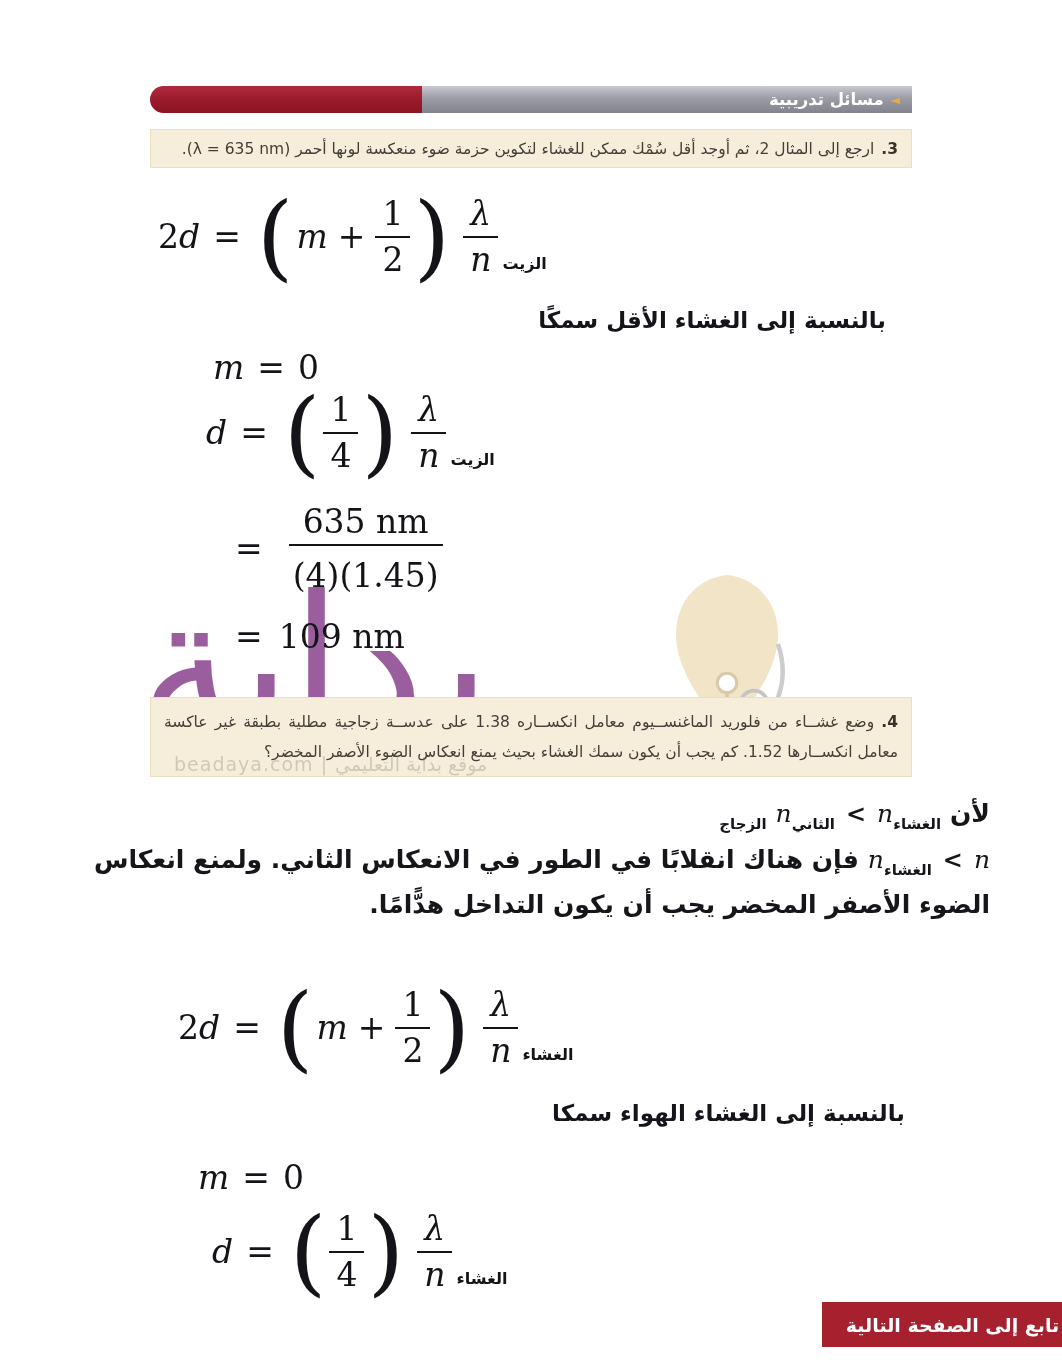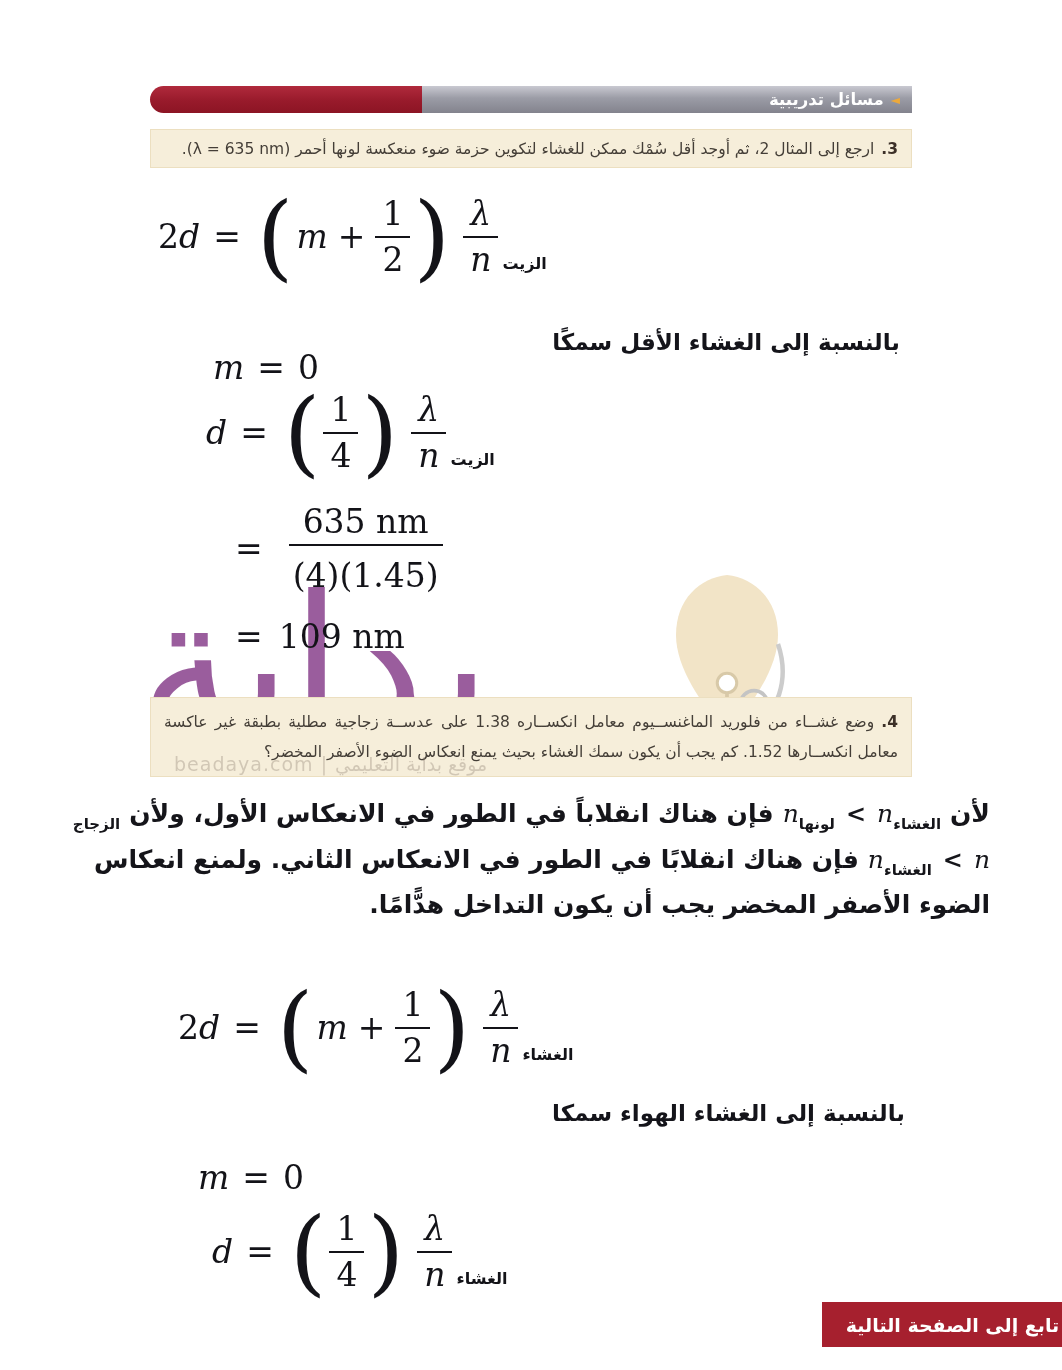--- a/index.html
+++ b/index.html
@@ -100,21 +100,21 @@
       <span class="den">2</span>
     </span>
     <span class="paren">)</span>
     <span class="frac" style="margin-left:10px;">
       <span class="num it">λ</span>
       <span class="den it">n</span>
     </span>
     <span class="eqsub">الزيت</span>
   </div>
 
-  <div class="note" style="right:162px;top:307px;margin-top:22px;">بالنسبة إلى الغشاء الأقل سمكًا</div>
+  <div class="note" style="right:176px;top:307px;">بالنسبة إلى الغشاء الأقل سمكًا</div>
 
   <div class="eq" style="left:213px;top:348px;">
     <span class="it">m</span>
     <span class="op">=</span>
     <span>0</span>
   </div>
 
   <div class="eq" style="left:206px;top:391px;">
     <span class="it">d</span>
     <span class="op">=</span>
@@ -153,24 +153,23 @@
 
   <div class="expl">
     <div class="expl-line">
       <span>لأن</span>
       <span class="nsub">
           <span class="asub">الغشاء</span>
           <span class="nvar">n</span>
         </span>
       <span class="gtop">&gt;</span>
       <span class="nsub">
-          <span class="asub">لونها</span>
+          <span class="asub">الثاني</span>
           <span class="nvar">n</span>
         </span>
-      <span>فإن هناك انقلاباً في الطور في الانعكاس الأول، ولأن</span>
       <span class="asub">الزجاج</span>
     </div>
     <div class="expl-line">
       <span class="nvar">n</span>
       <span class="gtop">&gt;</span>
       <span class="nsub">
           <span class="asub">الغشاء</span>
           <span class="nvar">n</span>
         </span>
       <span>فإن هناك انقلابًا في الطور في الانعكاس الثاني. ولمنع انعكاس</span>

